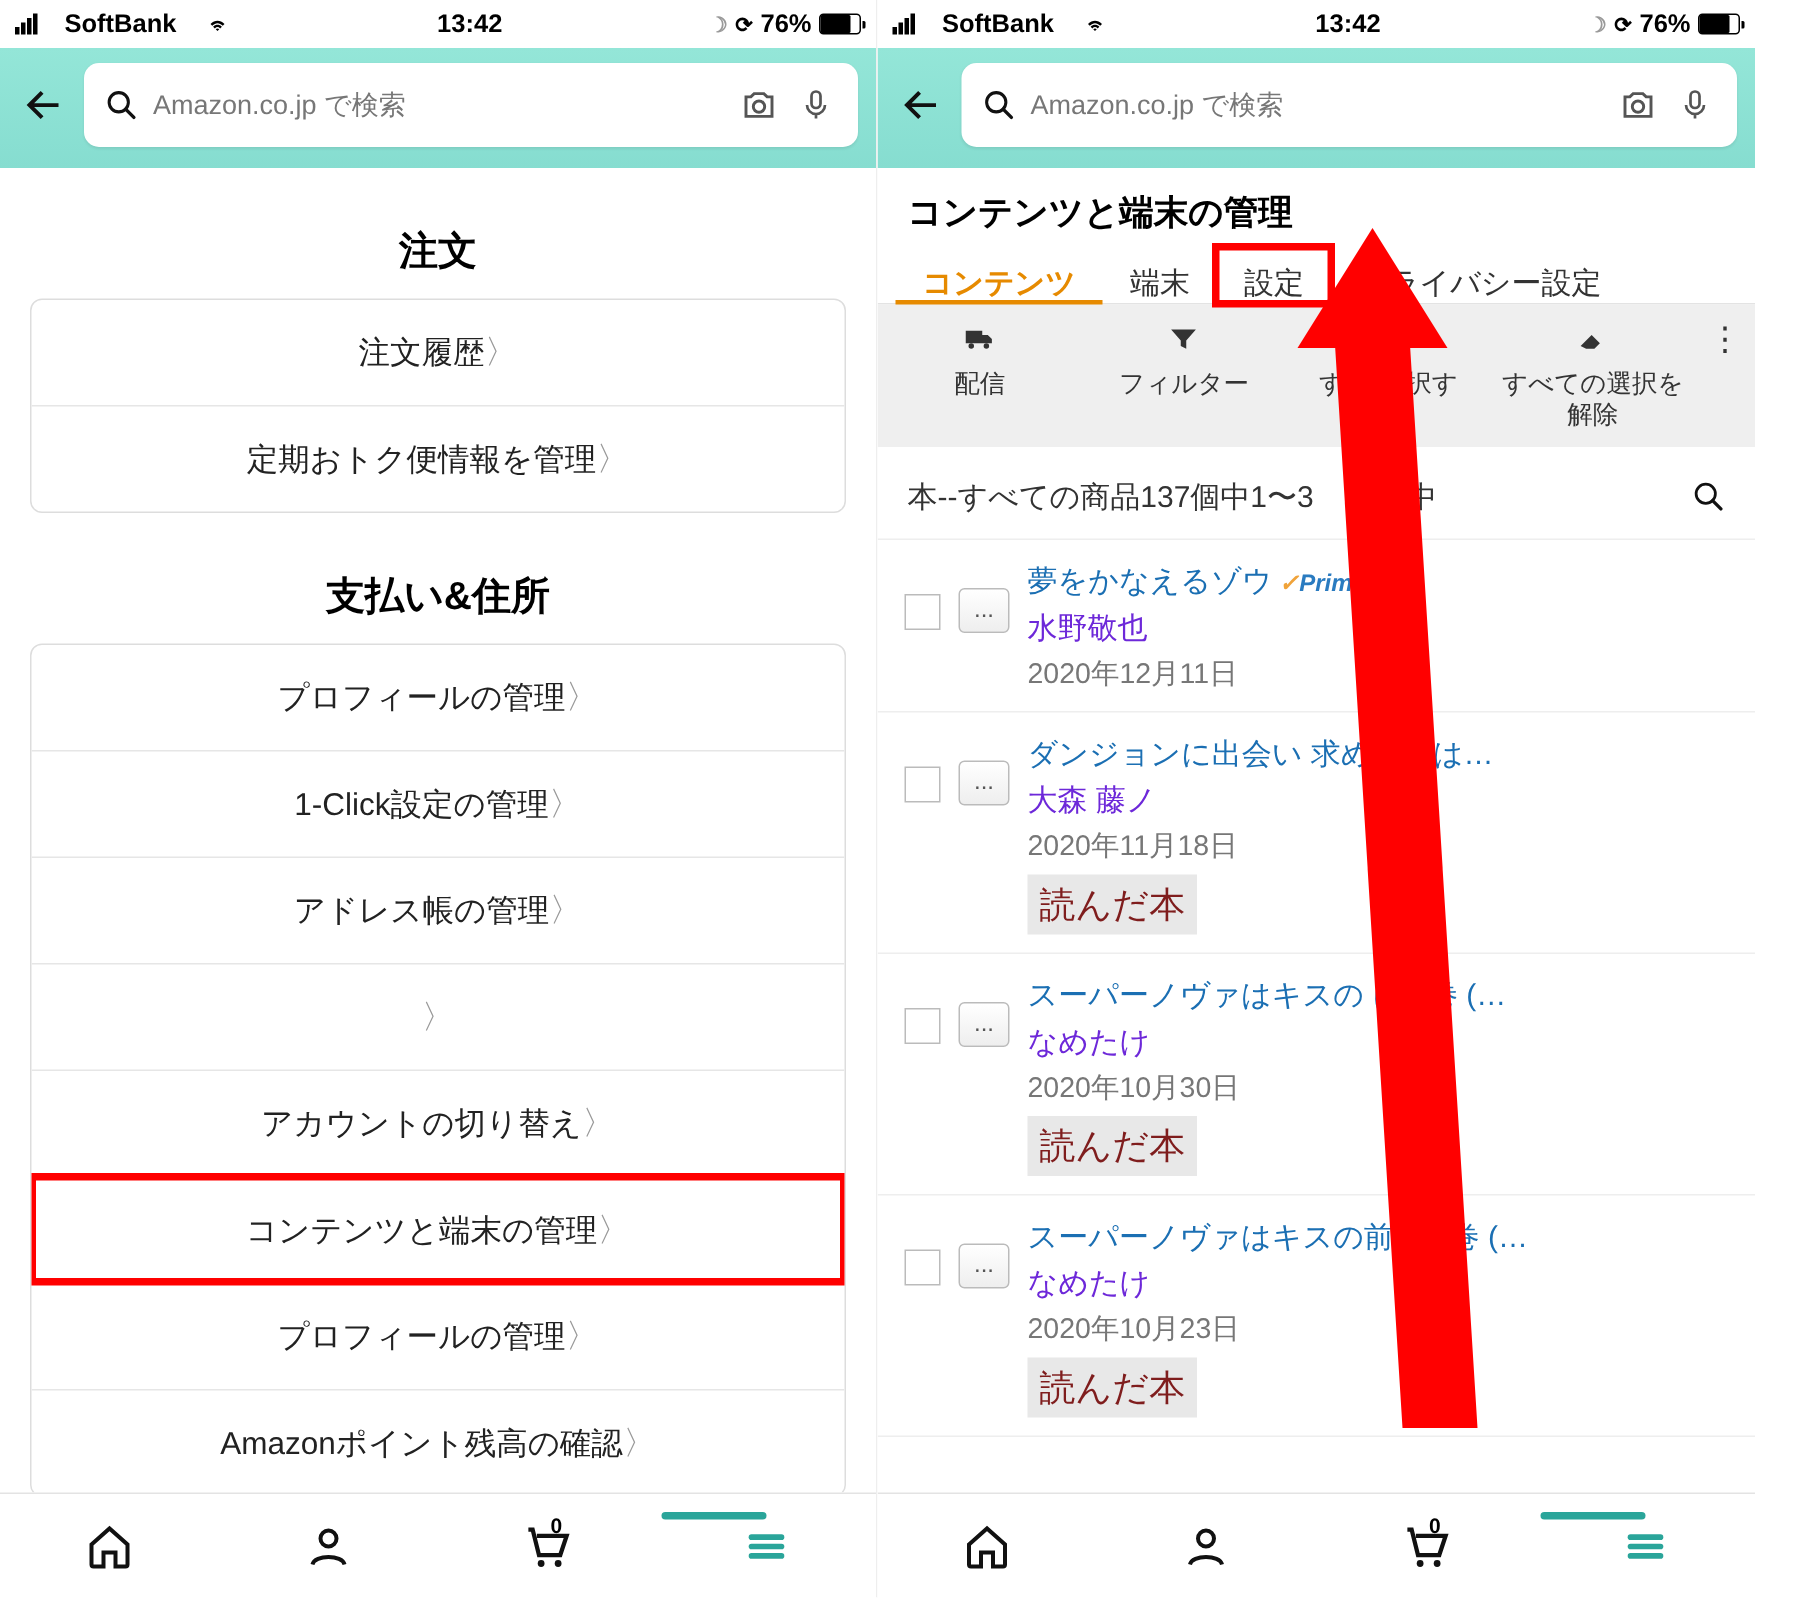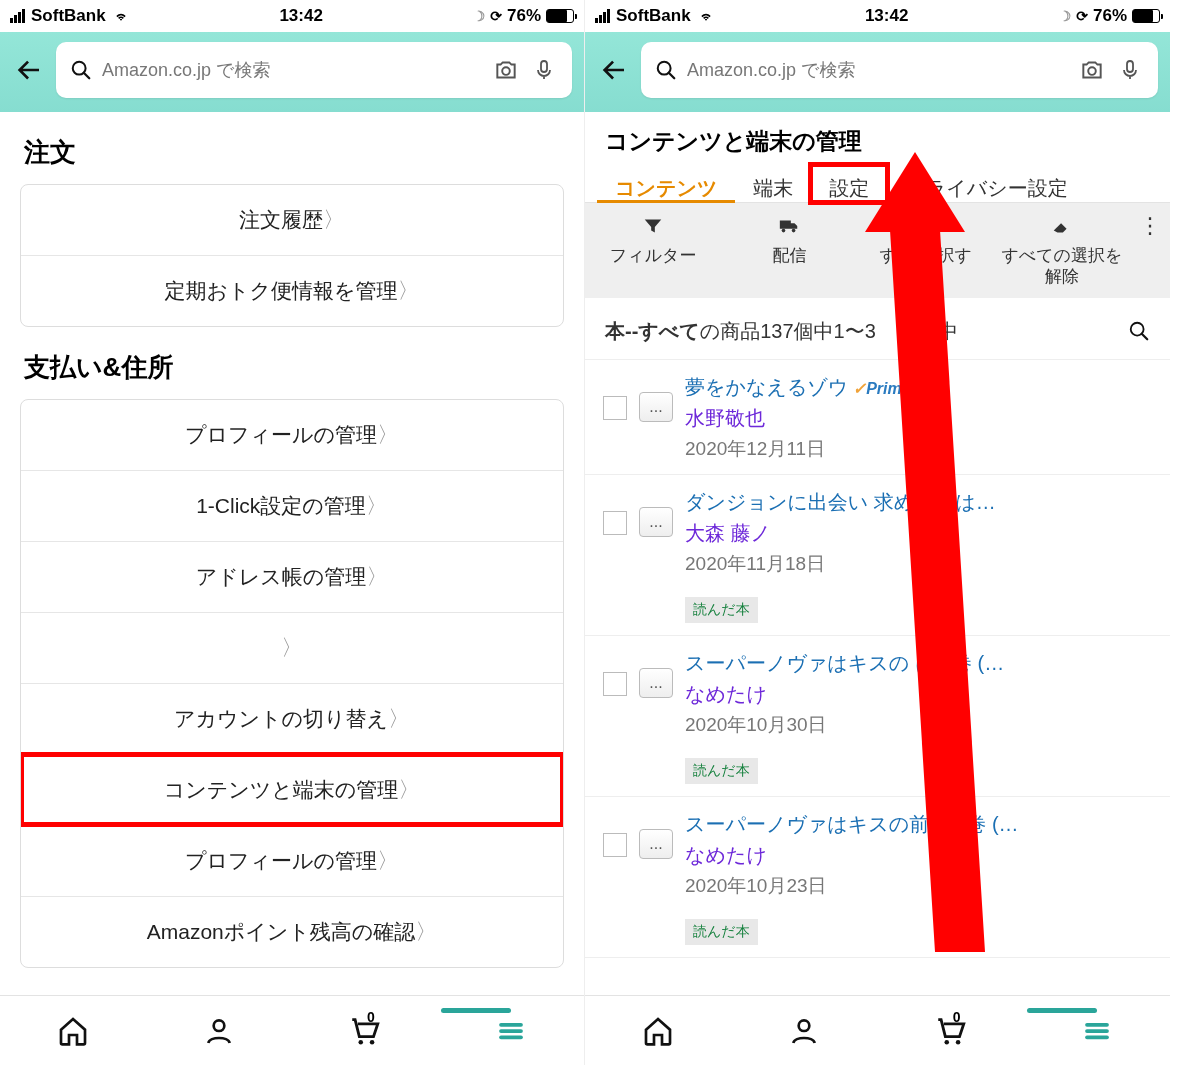--- a/index.html
+++ b/index.html
@@ -3,21 +3,21 @@
 <meta charset="utf-8">
 <style>
   * { box-sizing: border-box; margin: 0; padding: 0; }
   body { font-family: -apple-system, "Hiragino Sans", sans-serif; background: #fff; width: 1200px; }
   .wrap { display: flex; width: 1200px; }
   .phone { width: 585px; height: 1065px; background: #fff; position: relative; overflow: hidden; border-right: 1px solid #eee; display: flex; flex-direction: column; }
   .phone:last-child { border-right: none; }
 
   
   .status-bar { height: 32px; background: #fff; display: flex; align-items: center; justify-content: space-between; padding: 0 10px; font-size: 17px; font-weight: 600; color: #000; }
-  .status-left { display: flex; align-items: center; gap: 6px; }
+  .status-left { display: flex; align-items: center; gap: 18px; }
   .status-right { display: flex; align-items: center; gap: 5px; }
   .signal-bars { display: flex; align-items: flex-end; gap: 1px; }
   .signal-bars span { width: 3px; background: #000; }
   .signal-bars span:nth-child(1){height:5px;} .signal-bars span:nth-child(2){height:8px;}
   .signal-bars span:nth-child(3){height:11px;} .signal-bars span:nth-child(4){height:14px;}
   .wifi-ico { width: 18px; height: 14px; }
   .battery { width: 28px; height: 14px; border: 1.5px solid #000; border-radius: 3px; position: relative; }
   .battery::after { content:""; position:absolute; right:-4px; top:4px; width:2px; height:5px; background:#000; border-radius:0 1px 1px 0;}
   .battery-fill { height:100%; width:76%; background:#000; border-radius:1px;}
   .moon { font-size:14px; color:#999;}
@@ -26,21 +26,21 @@
   
   .search-header { background: linear-gradient(180deg,#94e6d8,#86ddd0); padding: 10px 12px 14px; display:flex; align-items:center; gap:10px; }
   .back-arrow { width: 34px; height: 34px; display:flex; align-items:center; justify-content:center; }
   .search-box { flex:1; background:#fff; border-radius:10px; height:56px; display:flex; align-items:center; padding:0 14px; box-shadow:0 1px 2px rgba(0,0,0,0.08); gap:10px; }
   .search-icon { width:22px; height:22px; }
   .search-ph { flex:1; color:#777; font-size:18px; }
   .camera-icon,.mic-icon { width:28px; height:28px; display:flex; align-items:center; justify-content:center; }
 
   
   .content { flex:1; overflow:hidden; padding: 0 0 0 0; }
-  .section-title { font-size:26px; font-weight:700; padding:23px 24px 14px; }
+  .section-title { font-size:26px; font-weight:700; padding:38px 24px 14px;text-align:center; }
   .card { margin:0 20px; border:1px solid #ddd; border-radius:8px; overflow:hidden; background:#fff; }
   .row { display:flex; align-items:center; justify-content:center; padding:20px 18px; font-size:21px; color:#222; }
   .row + .row { border-top:1px solid #e6e6e6; }
   .chev { color:#999; font-size:22px; font-weight:300; }
   .hl { outline:5px solid #ff0000; outline-offset:-3px; position:relative; z-index:2; }
 
   
   .page-title { font-size:23px; font-weight:700; padding:14px 20px 8px; }
   .tabs { display:flex; padding:0 12px; border-bottom:1px solid #e3e3e3; gap:0; }
   .tab { padding:10px 18px 0; font-size:20px; color:#333; position:relative; }
@@ -48,35 +48,35 @@
   .tab.active::after { content:""; position:absolute; left:0; right:0; bottom:-1px; height:3px; background:#e68a00; }
   .tab.boxed { outline:5px solid #ff0000; outline-offset:-2px; }
 
   .toolbar { background:#efefef; display:flex; padding:10px 0 10px; }
   .tb-item { flex:1; display:flex; flex-direction:column; align-items:center; gap:6px; font-size:17px; color:#333; position:relative;}
   .tb-item:last-child{ flex:0 0 40px;}
   .tb-ico { height:26px; display:flex; align-items:center; justify-content:center; font-size:20px;}
   .tb-label { text-align:center; line-height:1.25;}
 
   .result-head { padding:20px 20px 14px; display:flex; align-items:center; justify-content:space-between; border-bottom:1px solid #eee; font-size:20px; color:#333;}
-  .result-head .bold { font-weight:700; }
+  .result-head .bold { font-weight:400; }
   .mag { width:22px; height:22px;}
 
   .list { }
   .li { display:flex; gap:12px; padding:14px 18px 12px; border-bottom:1px solid #eee; }
   .ck { width:24px; height:24px; border:1px solid #bbb; background:#fff; margin-top:22px;}
   .dots { width:34px; height:30px; border:1px solid #bbb; background:linear-gradient(#fff,#eee); border-radius:4px; display:flex; align-items:center; justify-content:center; color:#555; font-size:16px; margin-top:18px;}
   .meta { flex:1; }
   .title-link { color:#1b6fb3; font-size:20px; display:inline; }
   .prime { font-weight:700; font-style:italic; }
   .prime .chk { color:#f0a33a; }
   .prime .txt { color:#2a7bc0; }
   .author { font-size:20px; color:#6d28d9; margin-top:4px;}
   .date { font-size:19px; color:#777; margin-top:4px;}
-  .tag { display:inline-block; background:#e8e8e8; color:#15803d; font-size:14px; padding:4px 8px; margin-top:20px;}
+  .tag { display:inline-block; background:#e8e8e8; color:#7f1d1d; font-size:24px; padding:4px 8px; margin-top:6px;}
 
   
   .arrow-overlay { position:absolute; pointer-events:none; z-index:50; }
 
   
   .bottom-nav { height:70px; border-top:1px solid #e3e3e3; background:#fff; display:flex; align-items:center; justify-content:space-around; }
   .bn-item { width:40px; height:40px; display:flex; align-items:center; justify-content:center; position:relative;}
   .bn-active-bar{ position:absolute; top:-3px; right:20px; width:70px; height:5px; background:#2aa59a; border-radius:3px;}
   .cart-badge{ position:absolute; top:-2px; left:22px; font-size:14px; font-weight:700;}
 
@@ -273,37 +273,37 @@
   <div class="content" style="position:relative;">
     <div class="page-title">コンテンツと端末の管理</div>
     <div class="tabs" id="tabs">
           <div class="tab active">コンテンツ</div>
           <div class="tab">端末</div>
           <div class="tab boxed">設定</div>
           <div class="tab">プライバシー設定</div>
         </div>
 
     <div class="toolbar">
-      <div class="tb-item">
-        <div class="tb-ico">
-              <svg width="22" height="22" viewBox="0 0 24 24">
-                <path d="M3 5h18l-7 8v6l-4-2v-4z" fill="#333"></path>
-              </svg>
-            </div>
-        <div class="tb-label">フィルター</div>
-      </div>
       <div class="tb-item">
         <div class="tb-ico">
               <svg width="26" height="22" viewBox="0 0 24 24">
                 <path d="M2 6h12v9H2zM14 9h4l3 3v3h-7z" fill="#333"></path>
                 <circle cx="6" cy="17" r="2" fill="#333"></circle>
                 <circle cx="17" cy="17" r="2" fill="#333"></circle>
               </svg>
             </div>
         <div class="tb-label">配信</div>
+      </div>
+      <div class="tb-item">
+        <div class="tb-ico">
+              <svg width="22" height="22" viewBox="0 0 24 24">
+                <path d="M3 5h18l-7 8v6l-4-2v-4z" fill="#333"></path>
+              </svg>
+            </div>
+        <div class="tb-label">フィルター</div>
       </div>
       <div class="tb-item">
         <div class="tb-ico"></div>
         <div class="tb-label"><span>す</span>&nbsp;&nbsp;&nbsp;&nbsp;&nbsp;<span>選択す</span></div>
       </div>
       <div class="tb-item">
         <div class="tb-ico">
               <svg width="22" height="22" viewBox="0 0 24 24">
                 <path d="M3 17l8-8 6 6-4 4H7z" fill="#333"></path>
               </svg>

